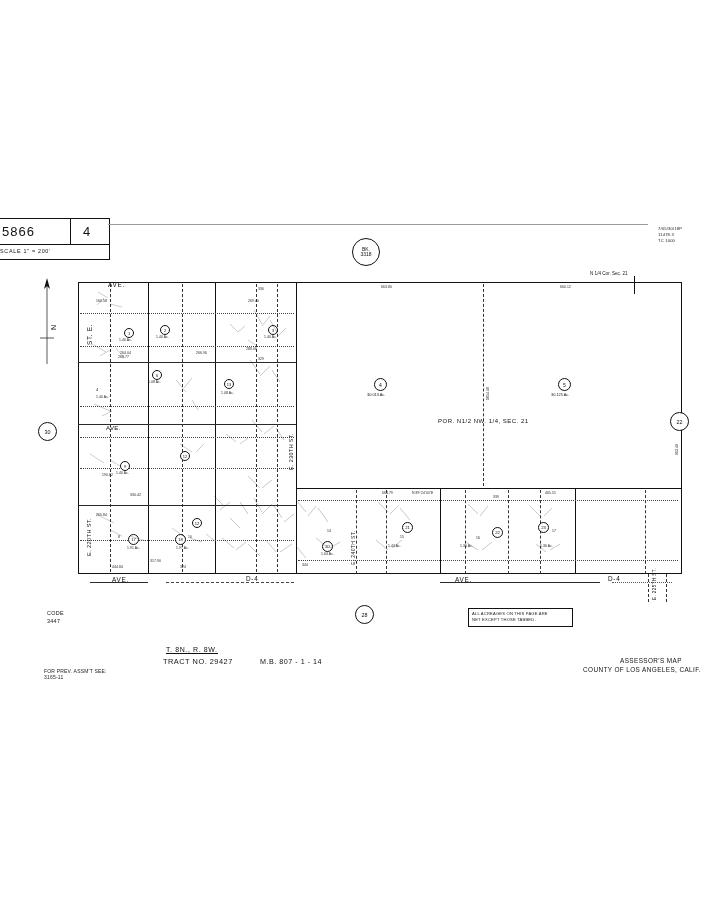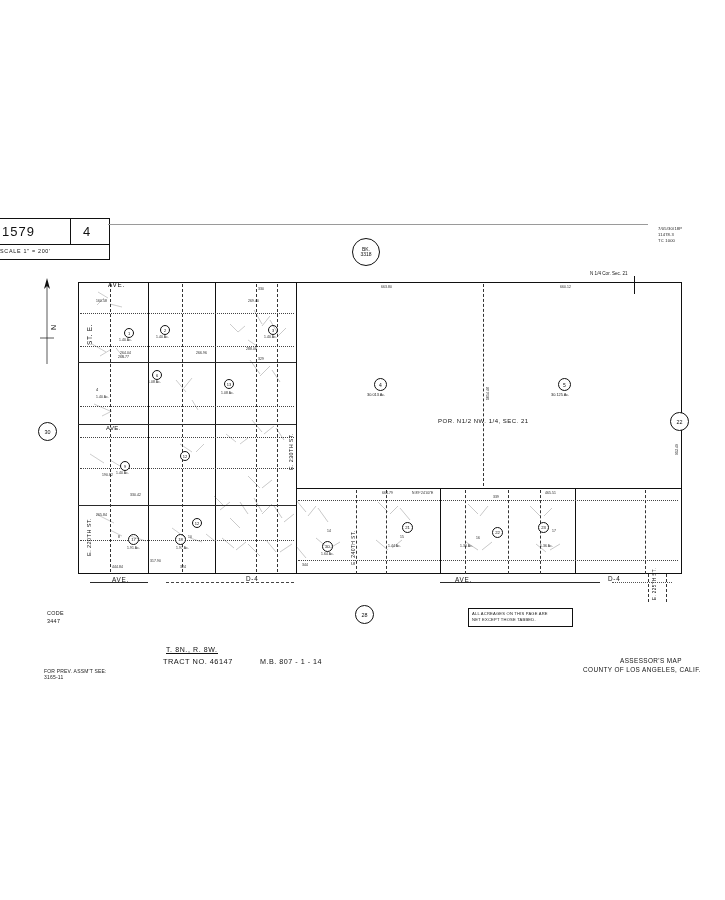--- a/index.html
+++ b/index.html
@@ -26,21 +26,21 @@
   .note{font-size:5.4px;line-height:1.35;letter-spacing:.3px;}
   .noteb{font-size:4.1px;line-height:1.3;letter-spacing:.2px;color:#222;}
   .underline{border-bottom:1px solid #111;}
 </style>
 </head>
 <body>
 
 <div class="page">
 
   <div class="hdrbox" style="left:-10px;top:218px;width:80px;height:26px;"></div>
-  <div class="abs" style="left:2px;top:224px;font-size:13px;letter-spacing:1px;">1579</div>
+  <div class="abs" style="left:2px;top:224px;font-size:13px;letter-spacing:1px;">5866</div>
   <div class="hdrbox" style="left:70px;top:218px;width:38px;height:26px;"></div>
   <div class="abs" style="left:83px;top:224px;font-size:13px;">4</div>
   <div class="hdrbox" style="left:-10px;top:244px;width:118px;height:14px;"></div>
   <div class="abs lbl" style="left:0px;top:248px;font-size:5.4px;letter-spacing:.7px;">SCALE 1" = 200'</div>
   <div class="hair" style="left:108px;top:224px;width:540px;height:1px;background:#9a9a9a;"></div>
 
   <div class="abs noteb faint" style="left:658px;top:226px;">7/05/30/18P</div>
   <div class="abs noteb faint" style="left:658px;top:232px;">11478.3</div>
   <div class="abs noteb faint" style="left:658px;top:238px;">TC 1000</div>
 
@@ -295,19 +295,19 @@
   <div class="abs noteb" style="left:472px;top:611px;">ALL ACREAGES ON THIS PAGE ARE</div>
   <div class="abs noteb" style="left:472px;top:617px;">NET EXCEPT THOSE TABBED.</div>
 
   <div class="abs note" style="left:47px;top:610px;">CODE</div>
   <div class="abs note" style="left:47px;top:618px;">3447</div>
 
   <div class="abs noteb" style="left:44px;top:668px;font-size:5px;">FOR PREV. ASSM'T SEE:</div>
   <div class="abs noteb" style="left:44px;top:674px;font-size:5px;">3165-11</div>
 
   <div class="abs lbl underline" style="left:166px;top:646px;font-size:7px;letter-spacing:.6px;">T. 8N., R. 8W.</div>
-  <div class="abs lbl" style="left:163px;top:657px;font-size:7.4px;letter-spacing:.5px;">TRACT NO. 46147</div>
+  <div class="abs lbl" style="left:163px;top:657px;font-size:7.4px;letter-spacing:.5px;">TRACT NO. 29427</div>
   <div class="abs lbl" style="left:260px;top:657px;font-size:7.2px;letter-spacing:.5px;">M.B. 807 -  1 - 14</div>
 
   <div class="abs lbl" style="left:620px;top:657px;font-size:6.4px;letter-spacing:.4px;">ASSESSOR'S MAP</div>
   <div class="abs lbl" style="left:583px;top:666px;font-size:6.4px;letter-spacing:.4px;">COUNTY OF LOS ANGELES, CALIF.</div>
 
 </div>
 
 </body></html>

